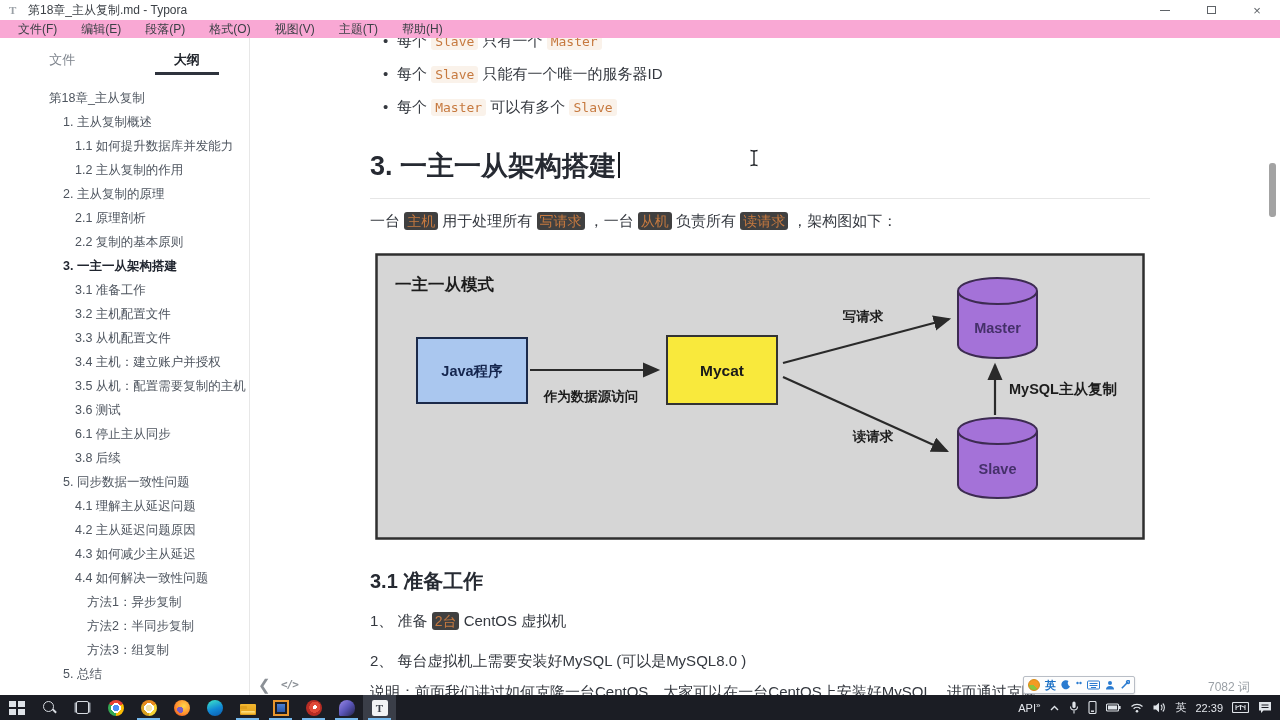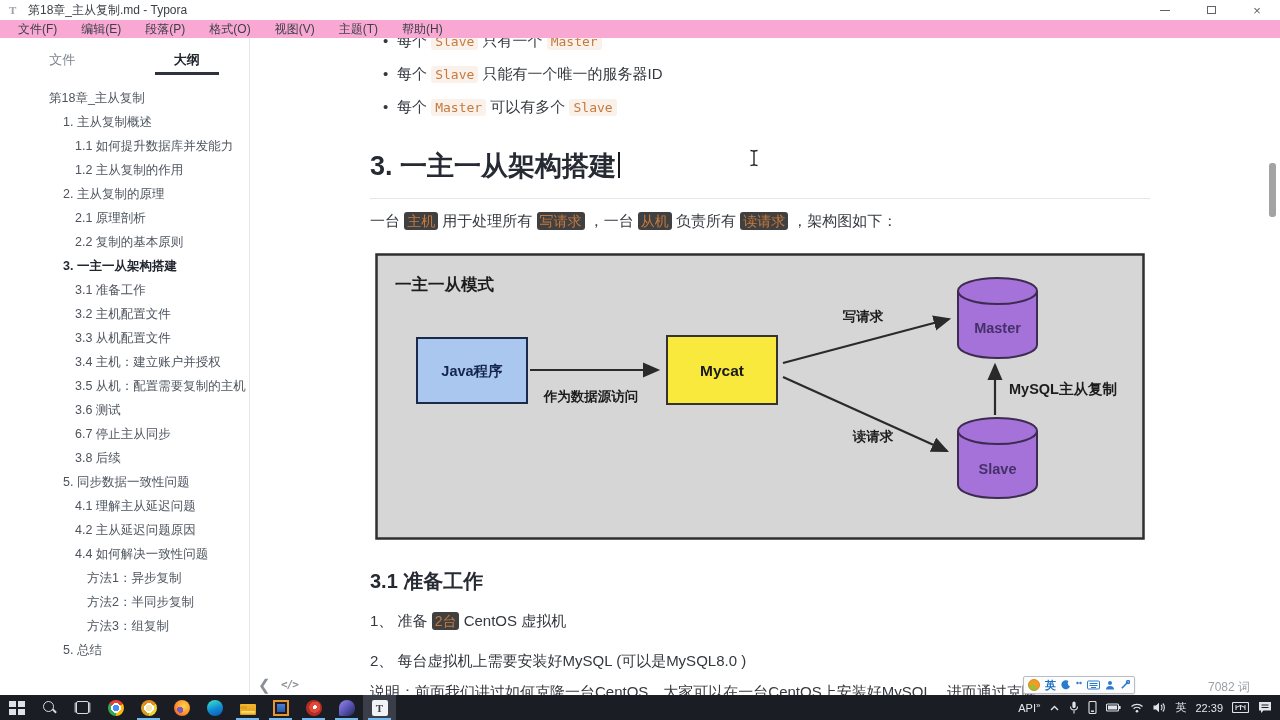--- a/index.html
+++ b/index.html
@@ -151,25 +151,26 @@
       <div class="outline-item lvl1">2. 主从复制的原理</div>
       <div class="outline-item lvl2">2.1 原理剖析</div>
       <div class="outline-item lvl2">2.2 复制的基本原则</div>
       <div class="outline-item lvl1 active">3. 一主一从架构搭建</div>
       <div class="outline-item lvl2">3.1 准备工作</div>
       <div class="outline-item lvl2">3.2 主机配置文件</div>
       <div class="outline-item lvl2">3.3 从机配置文件</div>
       <div class="outline-item lvl2">3.4 主机：建立账户并授权</div>
       <div class="outline-item lvl2">3.5 从机：配置需要复制的主机</div>
       <div class="outline-item lvl2">3.6 测试</div>
-      <div class="outline-item lvl2">6.7 停止主从同步</div>
+      <div class="outline-item lvl2">6.1 停止主从同步</div>
       <div class="outline-item lvl2">3.8 后续</div>
       <div class="outline-item lvl1">5. 同步数据一致性问题</div>
       <div class="outline-item lvl2">4.1 理解主从延迟问题</div>
       <div class="outline-item lvl2">4.2 主从延迟问题原因</div>
+      <div class="outline-item lvl2">4.3 如何减少主从延迟</div>
       <div class="outline-item lvl2">4.4 如何解决一致性问题</div>
       <div class="outline-item lvl3">方法1：异步复制</div>
       <div class="outline-item lvl3">方法2：半同步复制</div>
       <div class="outline-item lvl3">方法3：组复制</div>
       <div class="outline-item lvl1">5. 总结</div>
     </div>
 </div>
 
 <div class="content">
 

